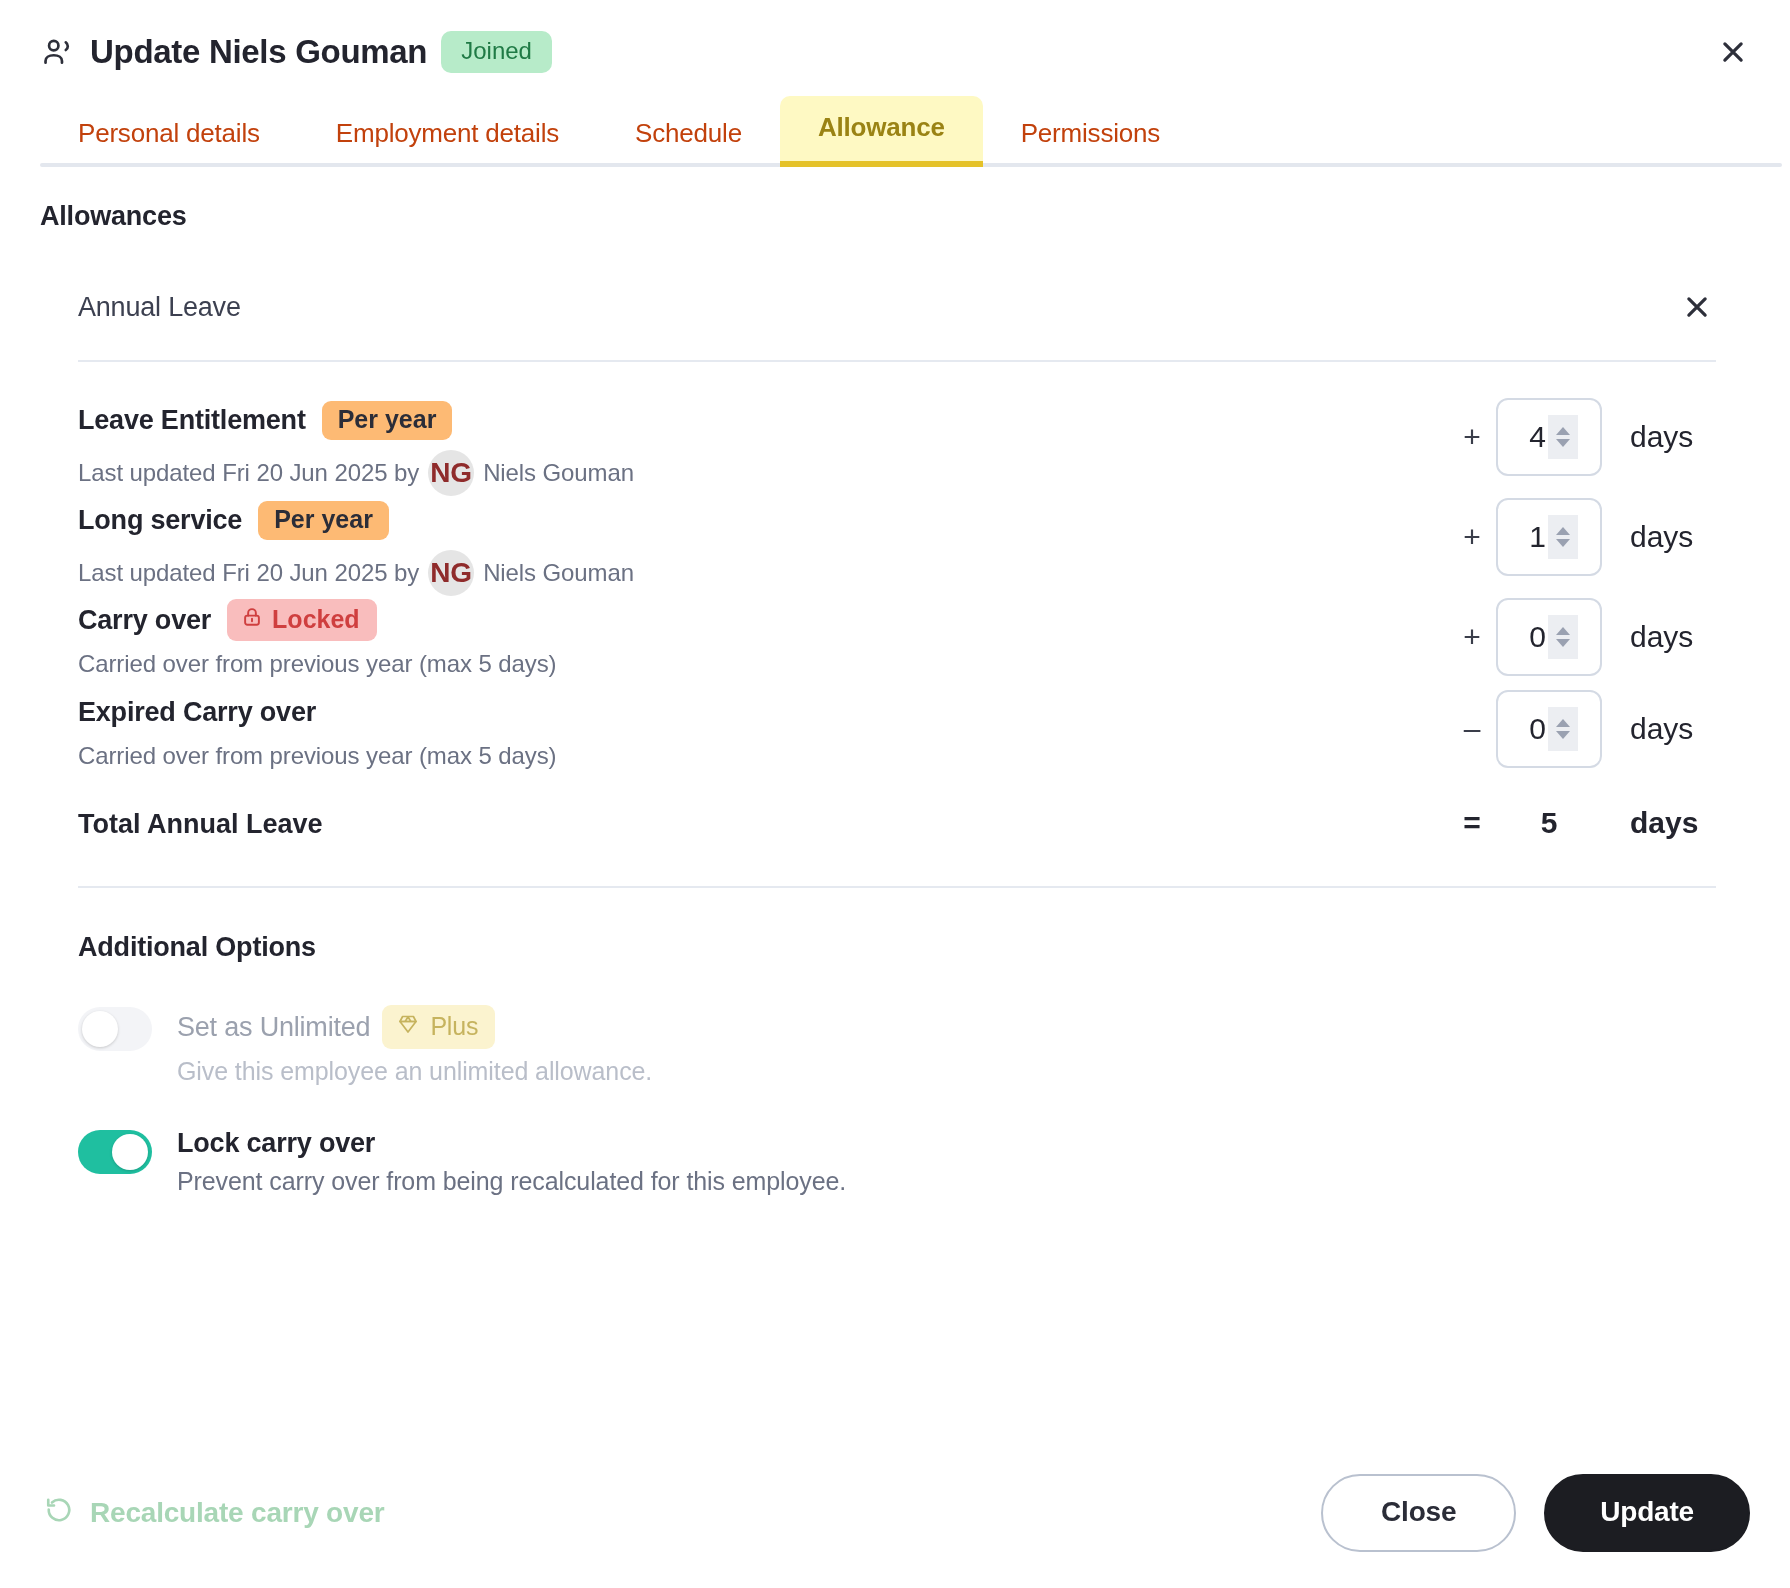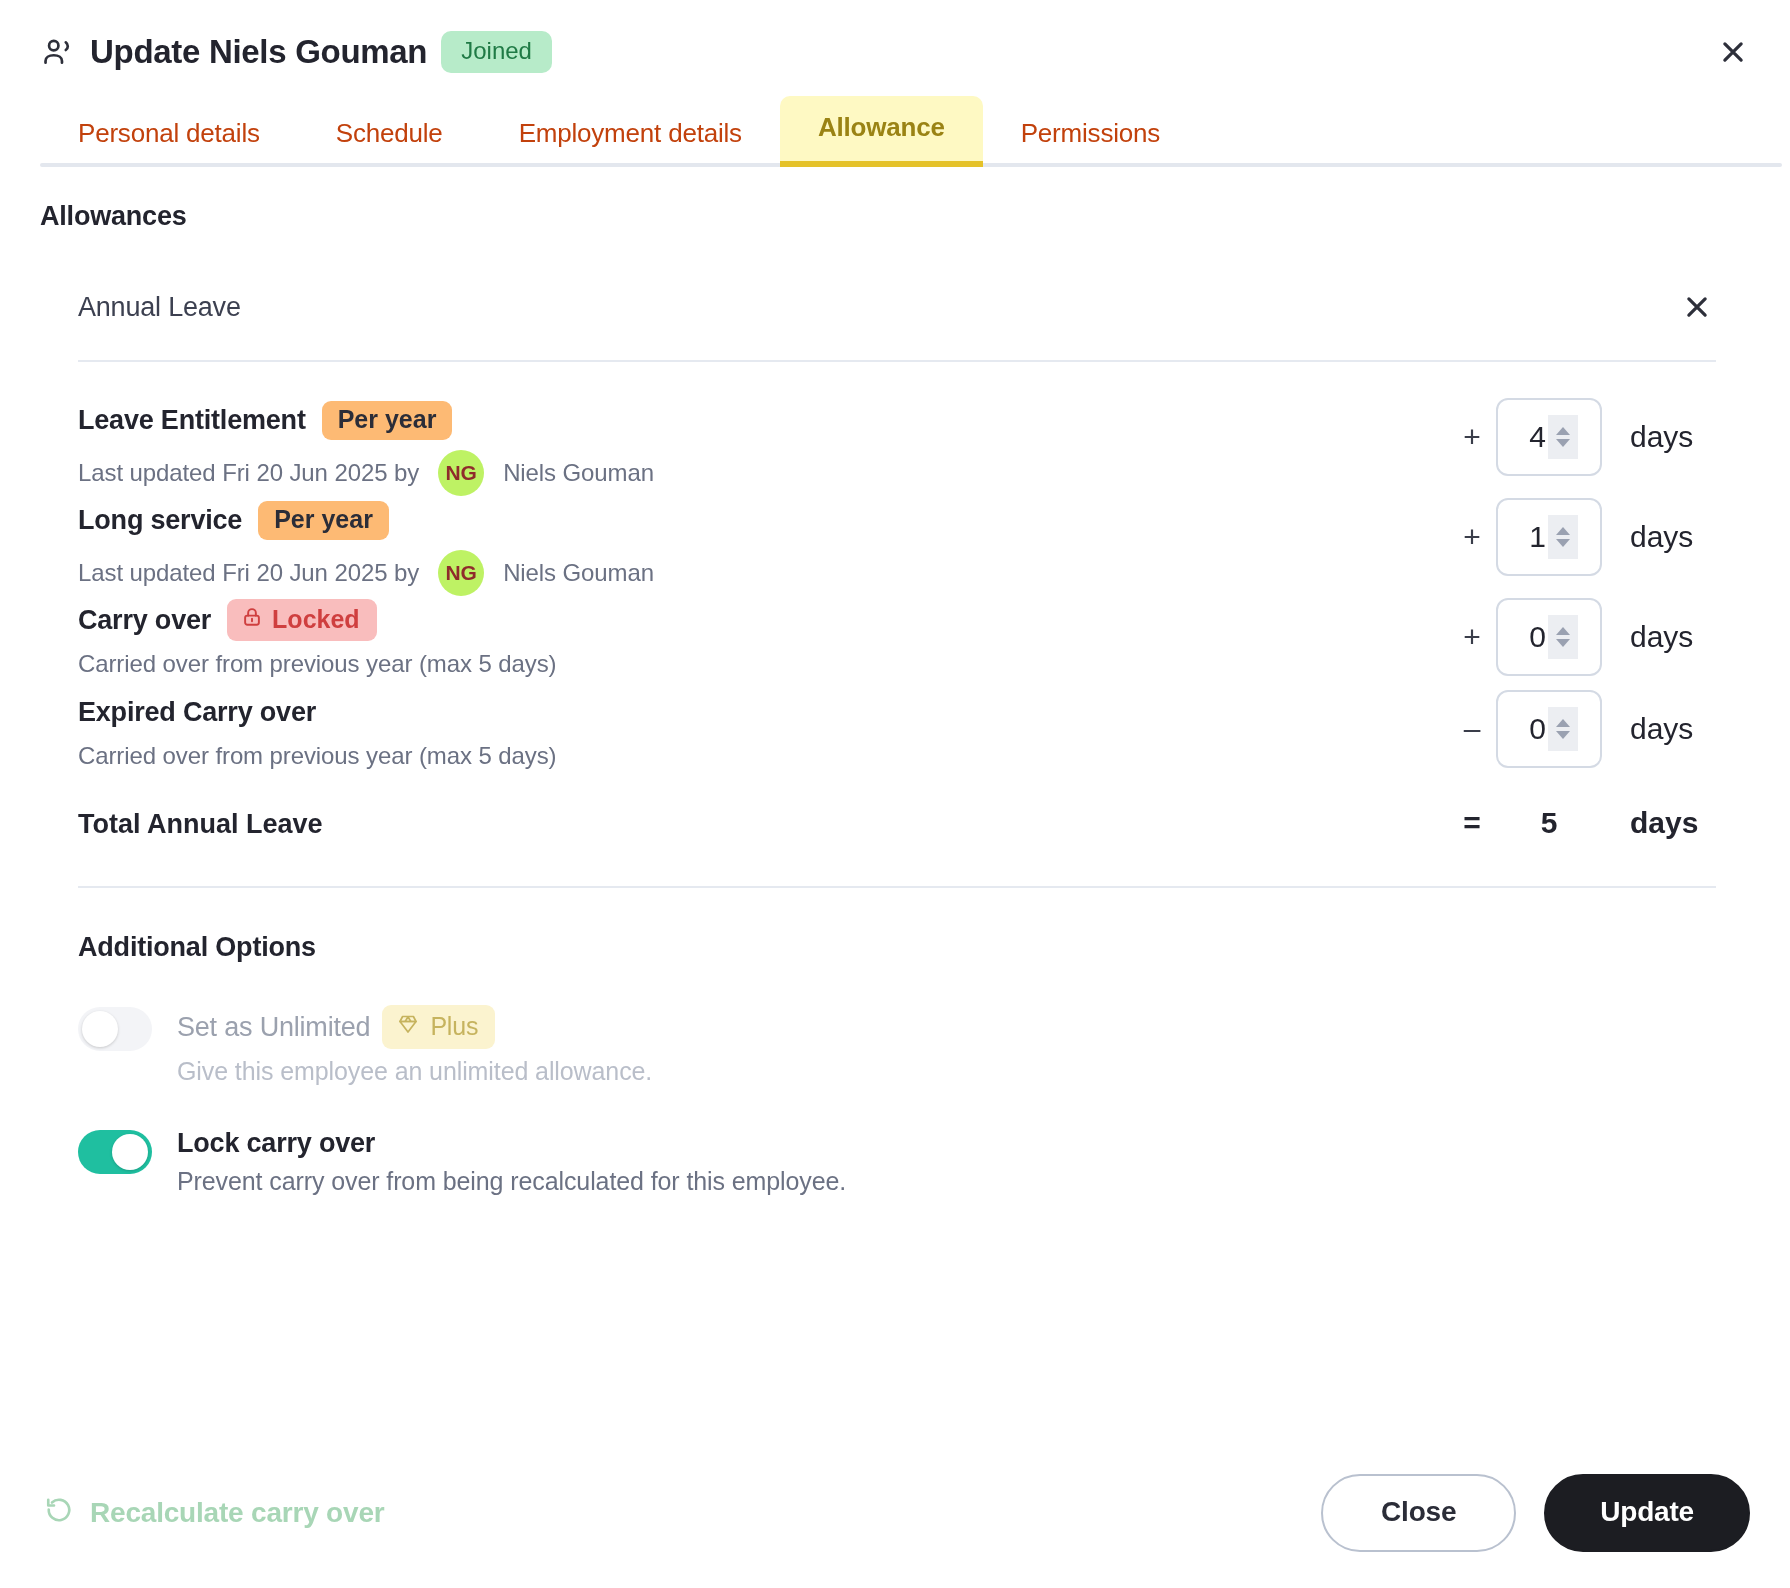--- a/index.html
+++ b/index.html
@@ -247,25 +247,25 @@
     letter-spacing: -0.1px;
   }
 
   .avatar-ng {
     display: inline-flex;
     align-items: center;
     justify-content: center;
     width: 46px;
     height: 46px;
     border-radius: 50%;
-    background: #bef264;
+    background: #e5e5e5;
     color: #8f2b2b;
-    font-size: 21px;
-    font-weight: 700;
-    margin: 0 19px;
+    font-size: 28px;
+    font-weight: 700;
+    margin: 0 9px;
     flex: 0 0 auto;
   }
 
   
   .line-right {
     display: flex;
     align-items: center;
     gap: 0;
     flex: 0 0 auto;
     padding-top: 2px;
@@ -502,22 +502,22 @@
         <svg width="30" height="30" viewBox="0 0 24 24" fill="none" stroke="currentColor" stroke-width="2.6" stroke-linecap="round">
           <path d="M5.5 5.5 18.5 18.5M18.5 5.5 5.5 18.5"></path>
         </svg>
       </button>
     </div>
   </div>
 
   <div class="tabs-wrap">
     <div class="tabs">
       <button class="tab">Personal details</button>
+      <button class="tab">Employment details</button>
       <button class="tab">Schedule</button>
-      <button class="tab">Employment details</button>
       <button class="tab active">Allowance</button>
       <button class="tab">Permissions</button>
     </div>
     <div class="tabs-underline"></div>
   </div>
 
   <div class="modal-body">
 
     <div class="section-title">Allowances</div>
 

